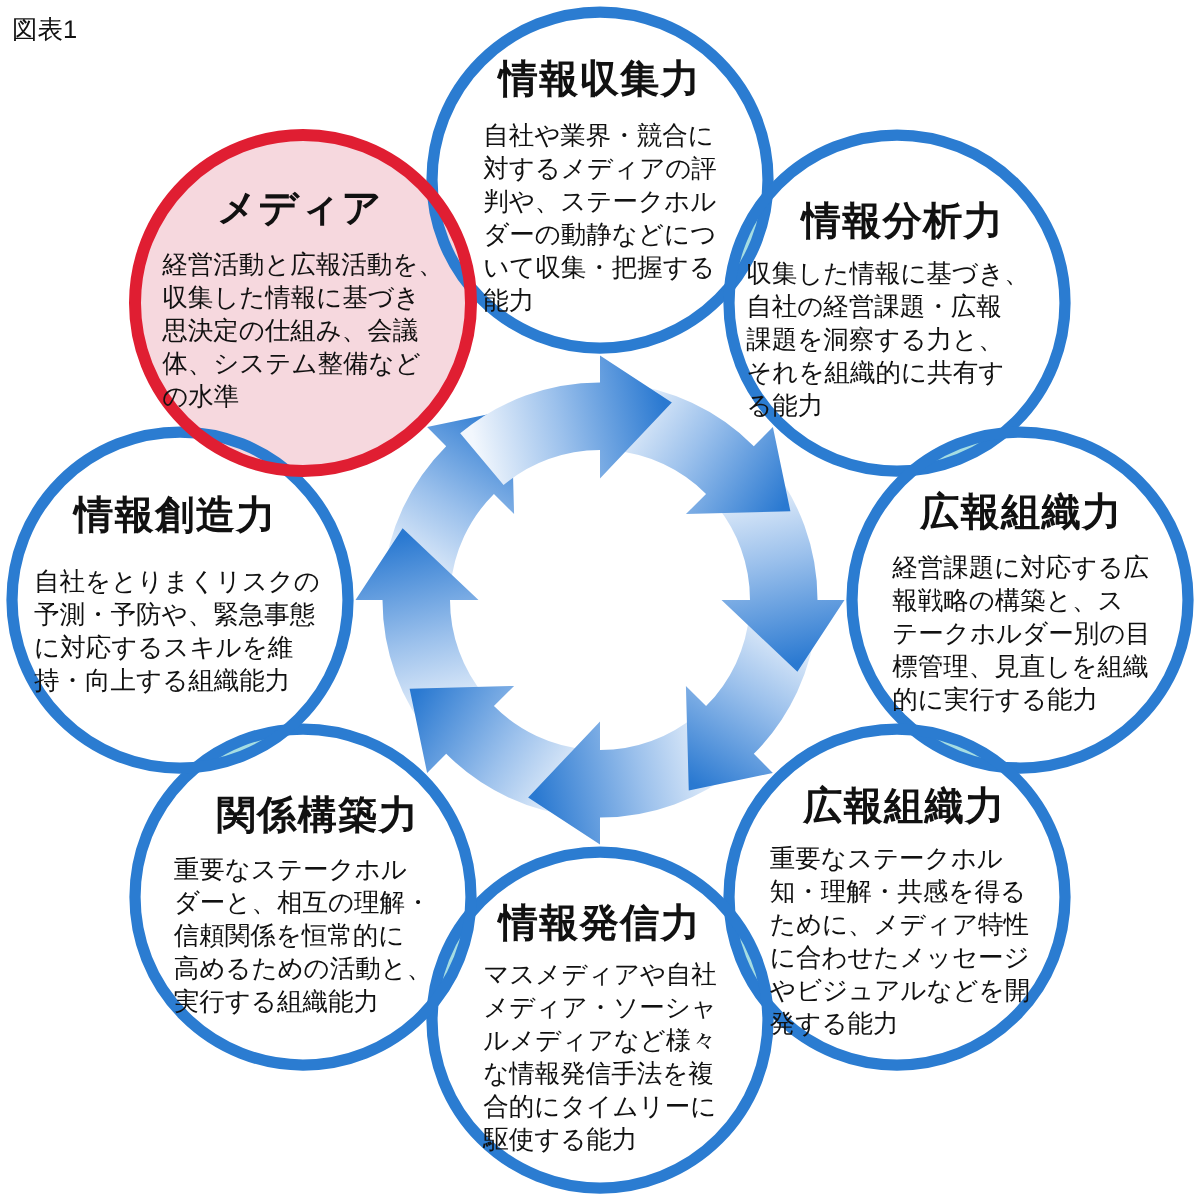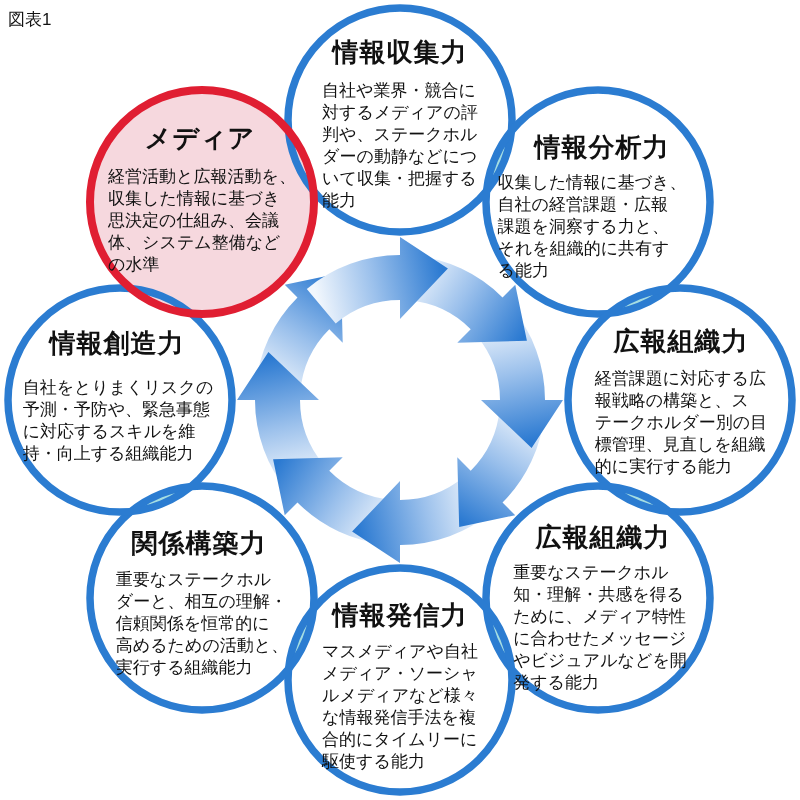--- a/index.html
+++ b/index.html
@@ -39,22 +39,22 @@
   .node-desc{
     position:absolute;transform:translateX(-50%);
     width:max-content;
     font-size:17px;line-height:22px;color:var(--text,#111);
     white-space:pre-line;text-align:left;
   }
   .n0 .node-title{left:400px;top:35px;}  .n0 .node-desc{left:400px;top:80px;}
   .n1 .node-title{left:602px;top:130px;} .n1 .node-desc{left:592px;top:172px;}
   .n2 .node-title{left:681px;top:324px;} .n2 .node-desc{left:681px;top:368px;}
   .n3 .node-title{left:603px;top:520px;} .n3 .node-desc{left:600px;top:562px;}
-  .n4 .node-title{left:400px;top:598px;} .n4 .node-desc{left:400px;top:641px;}
-  .n5 .node-title{left:199px;top:526px;text-align:center;} .n5 .node-desc{left:202px;top:569px;font-family:Liberation Serif, serif;}
+  .n4 .node-title{left:400px;top:598px;} .n4 .node-desc{left:400px;top:641px;font-family:Liberation Mono, monospace;}
+  .n5 .node-title{left:212px;top:526px;text-align:center;} .n5 .node-desc{left:202px;top:569px;font-family:Liberation Serif, serif;}
   .n6 .node-title{left:117px;top:326px;} .n6 .node-desc{left:118px;top:377px;}
   .n7 .node-title{left:200px;top:121px;} .n7 .node-desc{left:202px;top:166px;}
 </style>
 </head>
 <body>
 
 <div id="stage">
 
   <svg width="800" height="800" viewBox="0 0 800 800">
     <defs>

